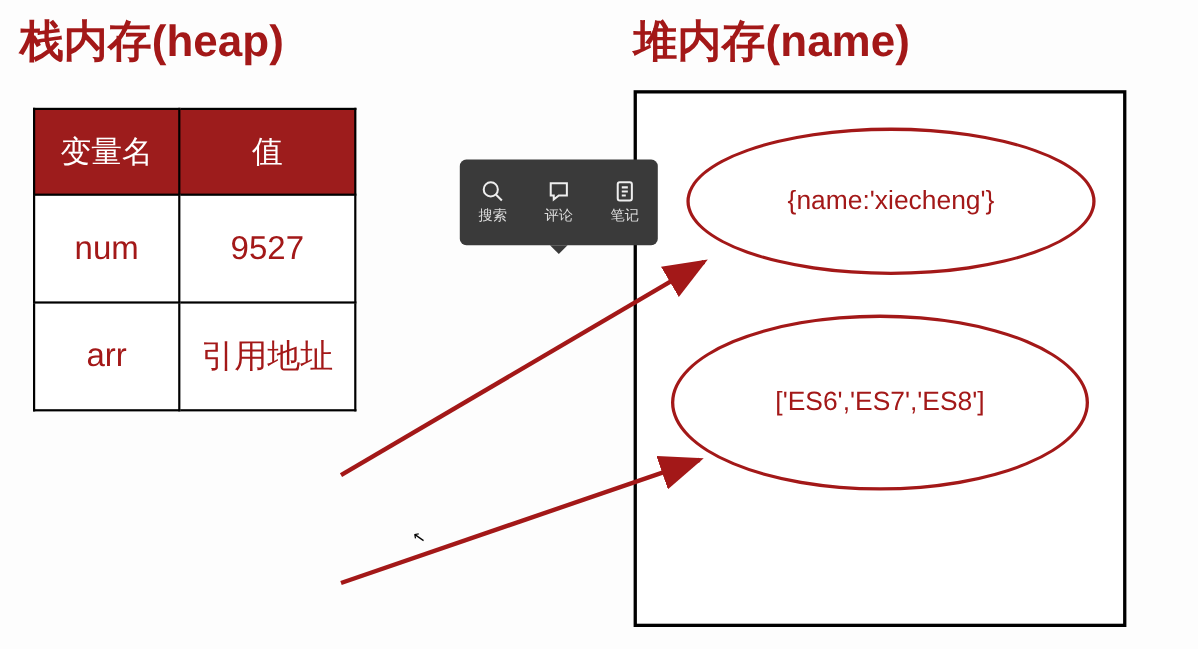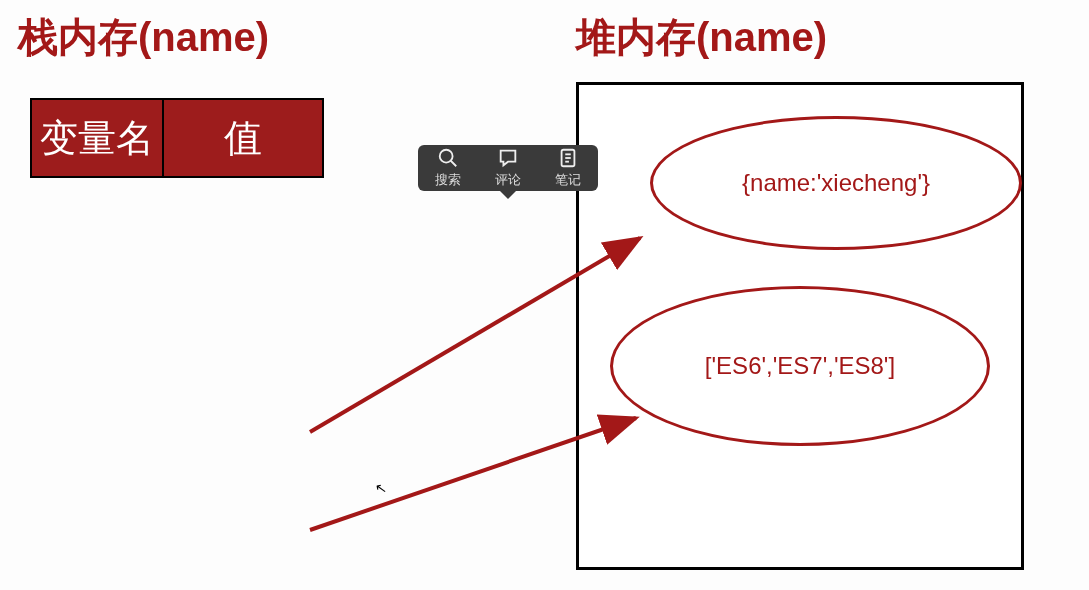--- a/index.html
+++ b/index.html
@@ -27,21 +27,21 @@
     }
     .stack-table th, .stack-table td {
       border: 2px solid #000;
       padding: 0;
       text-align: center;
       vertical-align: middle;
     }
     .stack-table th {
       background: #9d1c1c;
       color: #fff;
-      font-size: 38px;
+      font-size: 28px;
       font-weight: normal;
       height: 78px;
     }
     .stack-table td {
       color: #a31818;
       font-size: 30px;
       height: 98px;
       background: #fff;
     }
     .col-var { width: 132px; }
@@ -60,35 +60,35 @@
       border: 3px solid #a31818;
       border-radius: 50%;
       display: flex;
       align-items: center;
       justify-content: center;
       color: #a31818;
       font-size: 24px;
       text-align: center;
       line-height: 1.3;
     }
-    .ellipse-1 { left: 650px; top: 116px; width: 372px; height: 134px; }
+    .ellipse-1 { left: 624px; top: 116px; width: 372px; height: 134px; }
     .ellipse-2 { left: 610px; top: 286px; width: 380px; height: 160px; text-align: center; }
     svg.arrows {
       position: absolute;
       left: 0; top: 0;
       width: 1089px;
       height: 590px;
       pointer-events: none;
     }
     .toolbar {
       position: absolute;
       left: 418px;
       top: 145px;
       width: 180px;
-      height: 46px;
+      height: 78px;
       background: #3a3a3a;
       border-radius: 6px;
       display: flex;
       align-items: center;
       justify-content: space-around;
       color: #eee;
     }
     .toolbar::before {
       content: "";
       position: absolute;
@@ -114,31 +114,39 @@
       left: 375px;
       top: 480px;
       font-size: 14px;
       color: #000;
       transform: rotate(-10deg);
     }
   </style>
 </head>
 <body>
 
-<div class="title title-stack">栈内存(name)</div>
+<div class="title title-stack">栈内存(heap)</div>
 <div class="title title-heap">堆内存(name)</div>
 
 <table class="stack-table">
   <thead>
     <tr>
       <th class="col-var">变量名</th>
       <th class="col-val">值</th>
     </tr>
   </thead>
   <tbody>
+    <tr>
+      <td>num</td>
+      <td>9527</td>
+    </tr>
+    <tr>
+      <td>arr</td>
+      <td>引用地址</td>
+    </tr>
   </tbody>
 </table>
 
 <div class="heap-box"></div>
 
 <div class="heap-ellipse ellipse-1">
   <span>{name:'xiecheng'}</span>
 </div>
 <div class="heap-ellipse ellipse-2">
   <span>['ES6','ES7','ES8']</span>

